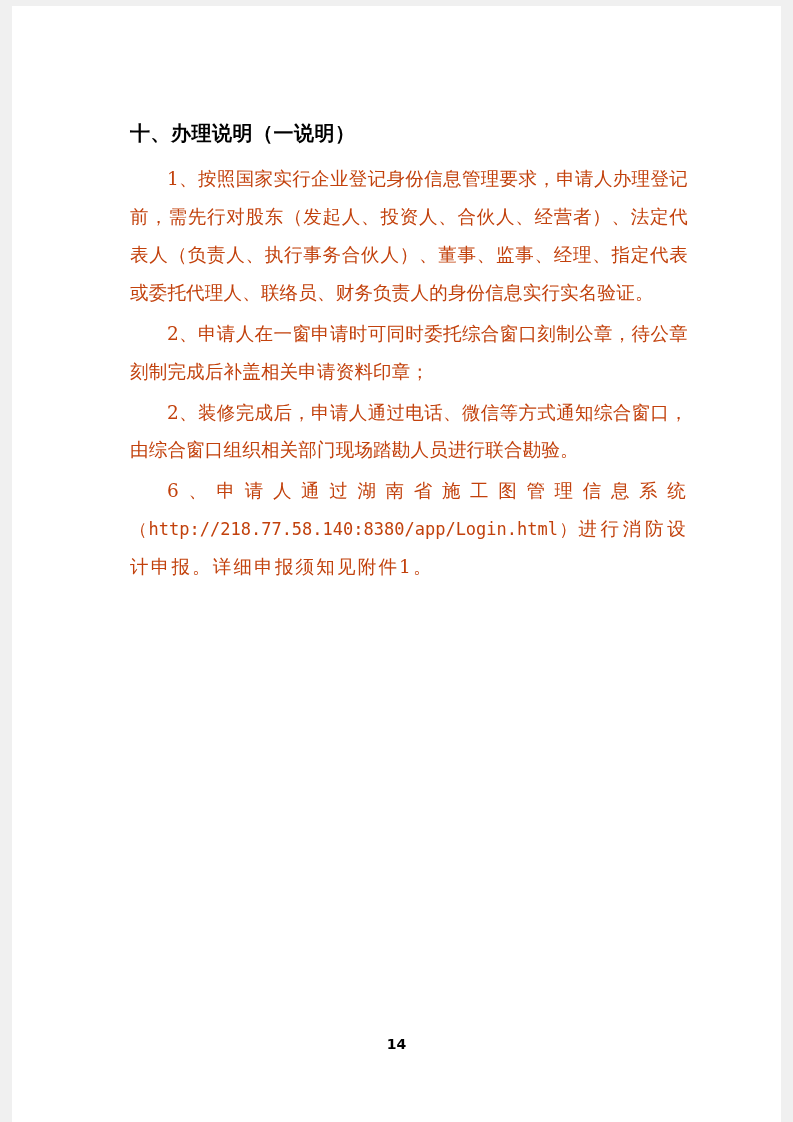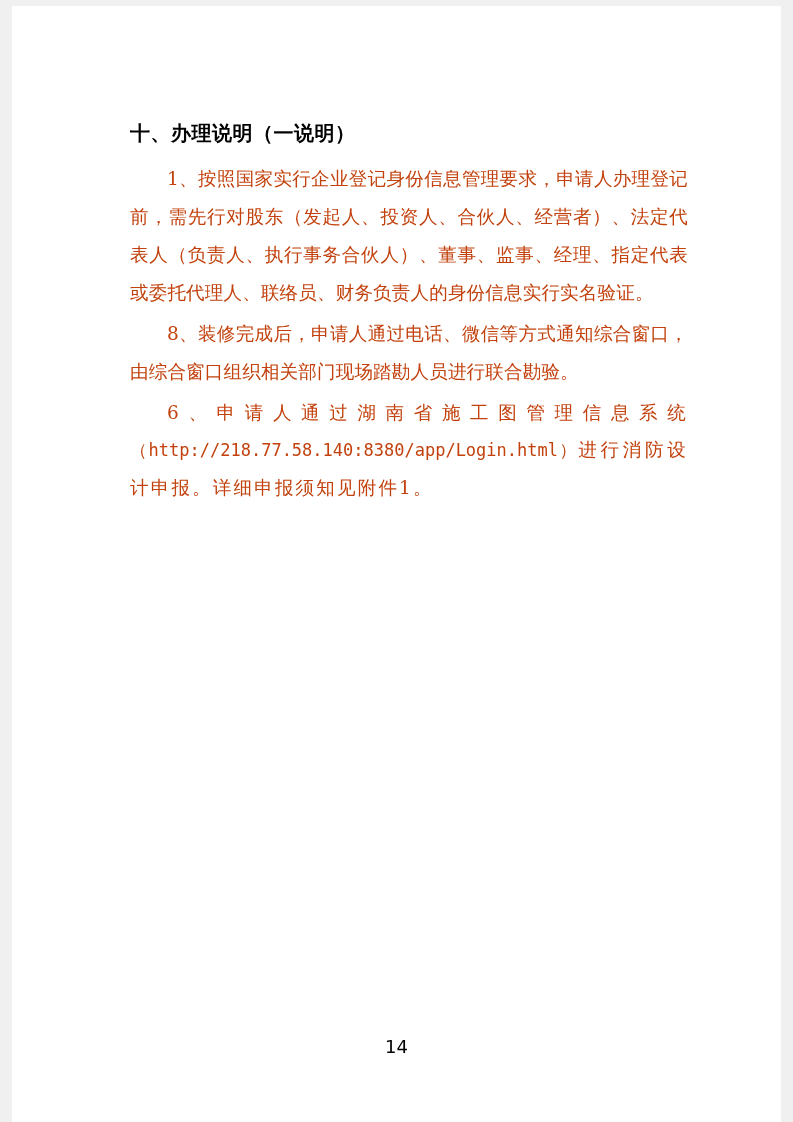--- a/index.html
+++ b/index.html
@@ -50,34 +50,35 @@
     font-size: 17px;
     letter-spacing: 0;
   }
   .page-number {
     position: absolute;
     left: 0;
     right: 0;
     top: 1030px;
     text-align: center;
     font-family: "DejaVu Sans", "Liberation Sans", sans-serif;
-    font-size: 18px;
-    font-weight: normal;
+    font-size: 14px;
+    font-weight: bold;
     color: #000;
   }
 </style>
 </head>
 <body>
 
 <div class="page">
   <div class="content">
 
     <h1 class="doc-heading">十、办理说明（一说明）</h1>
 
     <p class="para">1、按照国家实行企业登记身份信息管理要求，申请人办理登记前，需先行对股东（发起人、投资人、合伙人、经营者）、法定代表人（负责人、执行事务合伙人）、董事、监事、经理、指定代表或委托代理人、联络员、财务负责人的身份信息实行实名验证。</p>
-    <p class="para">8、装修完成后，申请人通过电话、微信等方式通知综合窗口，由综合窗口组织相关部门现场踏勘人员进行联合勘验。</p>
+    <p class="para">2、申请人在一窗申请时可同时委托综合窗口刻制公章，待公章刻制完成后补盖相关申请资料印章；</p>
+    <p class="para">2、装修完成后，申请人通过电话、微信等方式通知综合窗口，由综合窗口组织相关部门现场踏勘人员进行联合勘验。</p>
 
     <p class="para spaced"><span>6、申请人通过湖南省施工图管理信息系统</span><span class="mono">（http://218.77.58.140:8380/app/Login.html）</span><span>进行消防设计申报。详细申报须知见附件1。</span></p>
 
   </div>
 
   <div class="page-number">14</div>
 </div>
 
 </body></html>

